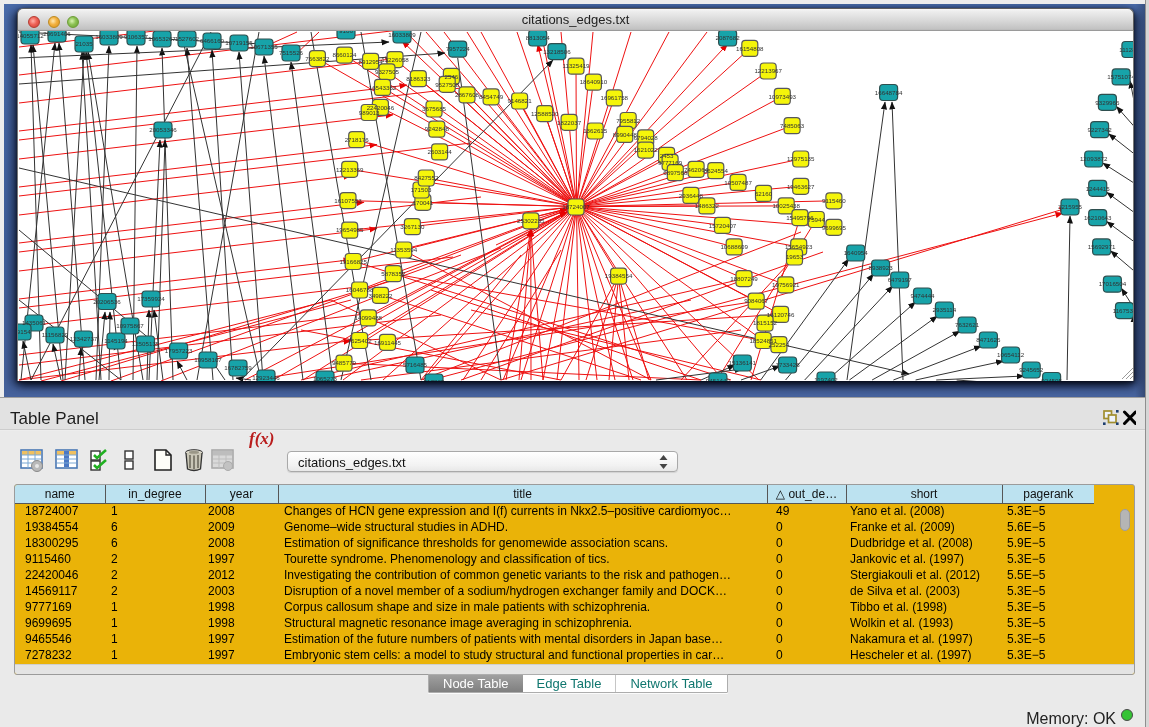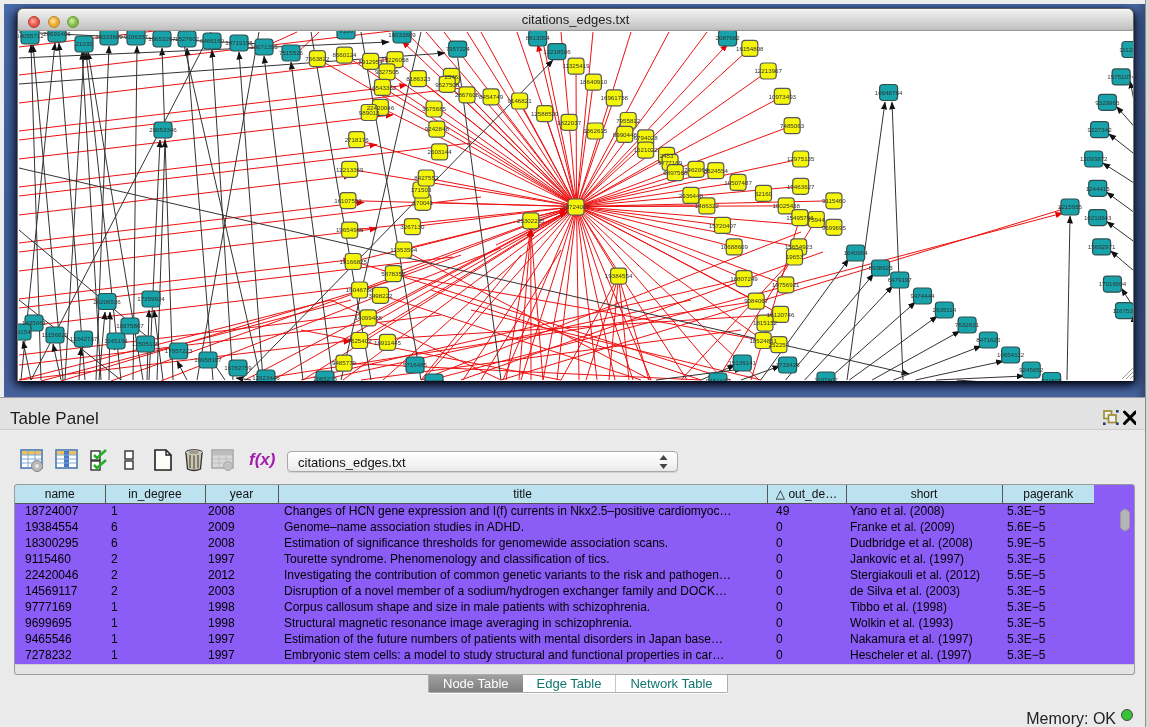--- a/index.html
+++ b/index.html
@@ -16,25 +16,25 @@
 #titlebar .title{position:absolute;left:0;right:0;top:3px;text-align:center;font-size:13px;color:#222}
 .tl{position:absolute;top:7px;width:12px;height:12px;border-radius:50%}
 #tl1{left:10px;background:radial-gradient(circle at 4px 4px,#ffb0a8,#ee6156 45%,#ca3b30 100%);border:0.5px solid #b43b31}
 #tl2{left:29.5px;background:radial-gradient(circle at 4px 4px,#ffe9b3,#f2b03e 45%,#d58f1f 100%);border:0.5px solid #bd8a21}
 #tl3{left:49px;background:radial-gradient(circle at 4px 4px,#d8f4b0,#8cc153 45%,#64a02c 100%);border:0.5px solid #6d9c36}
 #netcanvas{height:350px;background:#fff;border-left:1px solid #777;border-right:1px solid #777;overflow:hidden}
 #panelhead{position:absolute;left:0;top:397px;width:1145px;height:33px;background:#e2e2e2;
  border-top:1px solid #9f9f9f;border-bottom:1px solid #cdcdcd}
 #panelhead .pt{position:absolute;left:10px;top:11px;font-size:17px;color:#1c1c1c}
 #panelbody{position:absolute;left:0;top:431px;width:1145px;height:296px;background:#eaeaea}
-.fx{position:absolute;top:450px;font-size:17px;color:#a21caf;font-style:italic;font-family:Liberation Sans, sans-serif;font-weight:bold}
+.fx{position:absolute;top:429px;font-size:17px;color:#b91c1c;font-style:italic;font-family:Liberation Serif, serif;font-weight:bold}
 #dropdown{position:absolute;left:287px;top:451px;width:391px;height:21px;border:1px solid #a9a9a9;border-radius:4px;
  background:linear-gradient(180deg,#ffffff,#f2f2f2 70%,#e8e8e8);box-shadow:0 1px 1px rgba(0,0,0,0.1);font-size:13px;color:#111}
 #dropdown span{position:absolute;left:10px;top:3px}
-#tblwrap{position:absolute;left:14px;top:484px;width:1121px;height:191px;background:#8b5cf6;
+#tblwrap{position:absolute;left:14px;top:484px;width:1121px;height:191px;background:#eab308;
  border:1px solid #9b9b9b;border-radius:3px;overflow:hidden}
 #tblfoot{position:absolute;left:0;bottom:0;width:100%;height:10px;background:#e4e4e4;border-top:1px solid #cfcfcf}
 table{border-collapse:collapse;table-layout:fixed;width:1079px;font-size:12px}
 th{background:#bce2f0;border:1px solid #565656;border-top:none;font-weight:normal;height:18px;padding:0;font-size:12px;color:#111}
 th:first-child{border-left:none}th:last-child{border-right:none}
 td{height:16px;padding:0;white-space:nowrap;overflow:hidden;color:#000}
 .c1{width:90px;padding-left:10px}.c2{width:100px;padding-left:6px}.c3{width:73px;padding-left:3px}
 .c4{width:489px;padding-left:6px}.c5{width:79px;padding-left:9px}.c6{width:156px;padding-left:4px}
 .c7{width:92px;padding-left:5px}
 #vsb{position:absolute;right:2px;top:21px;width:14px;height:160px}
@@ -654,21 +654,21 @@
             <td class="c3">2008</td>
             <td class="c4">Changes of HCN gene expression and I(f) currents in Nkx2.5–positive cardiomyoc…</td>
             <td class="c5">49</td>
             <td class="c6">Yano et al. (2008)</td>
             <td class="c7">5.3E−5</td>
           </tr>
 <tr>
             <td class="c1">19384554</td>
             <td class="c2">6</td>
             <td class="c3">2009</td>
-            <td class="c4">Genome–name association studies in ADHD.</td>
+            <td class="c4">Genome–wide structural studies in ADHD.</td>
             <td class="c5">0</td>
             <td class="c6">Franke et al. (2009)</td>
             <td class="c7">5.6E−5</td>
           </tr>
 <tr>
             <td class="c1">18300295</td>
             <td class="c2">6</td>
             <td class="c3">2008</td>
             <td class="c4">Estimation of significance thresholds for genomewide association scans.</td>
             <td class="c5">0</td>

